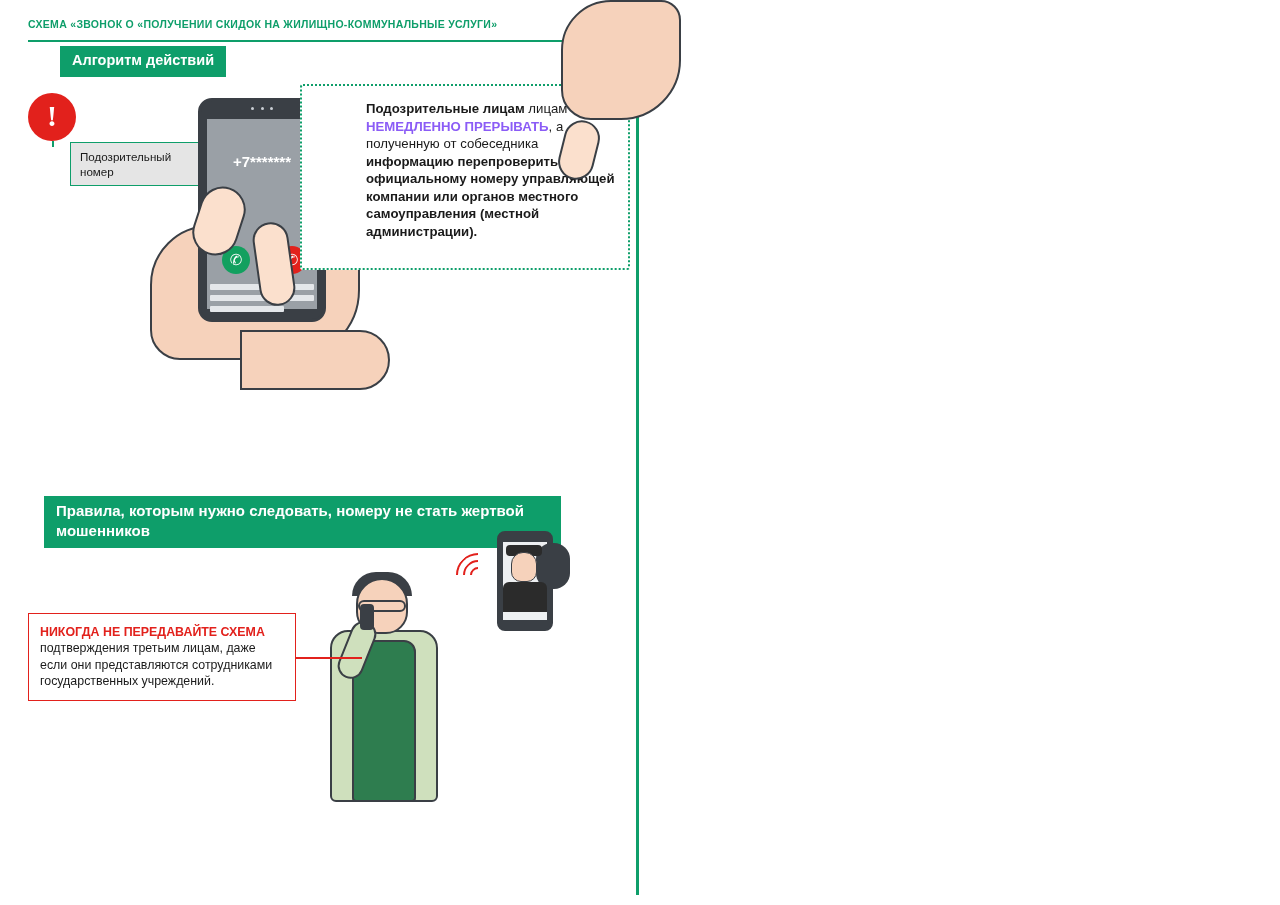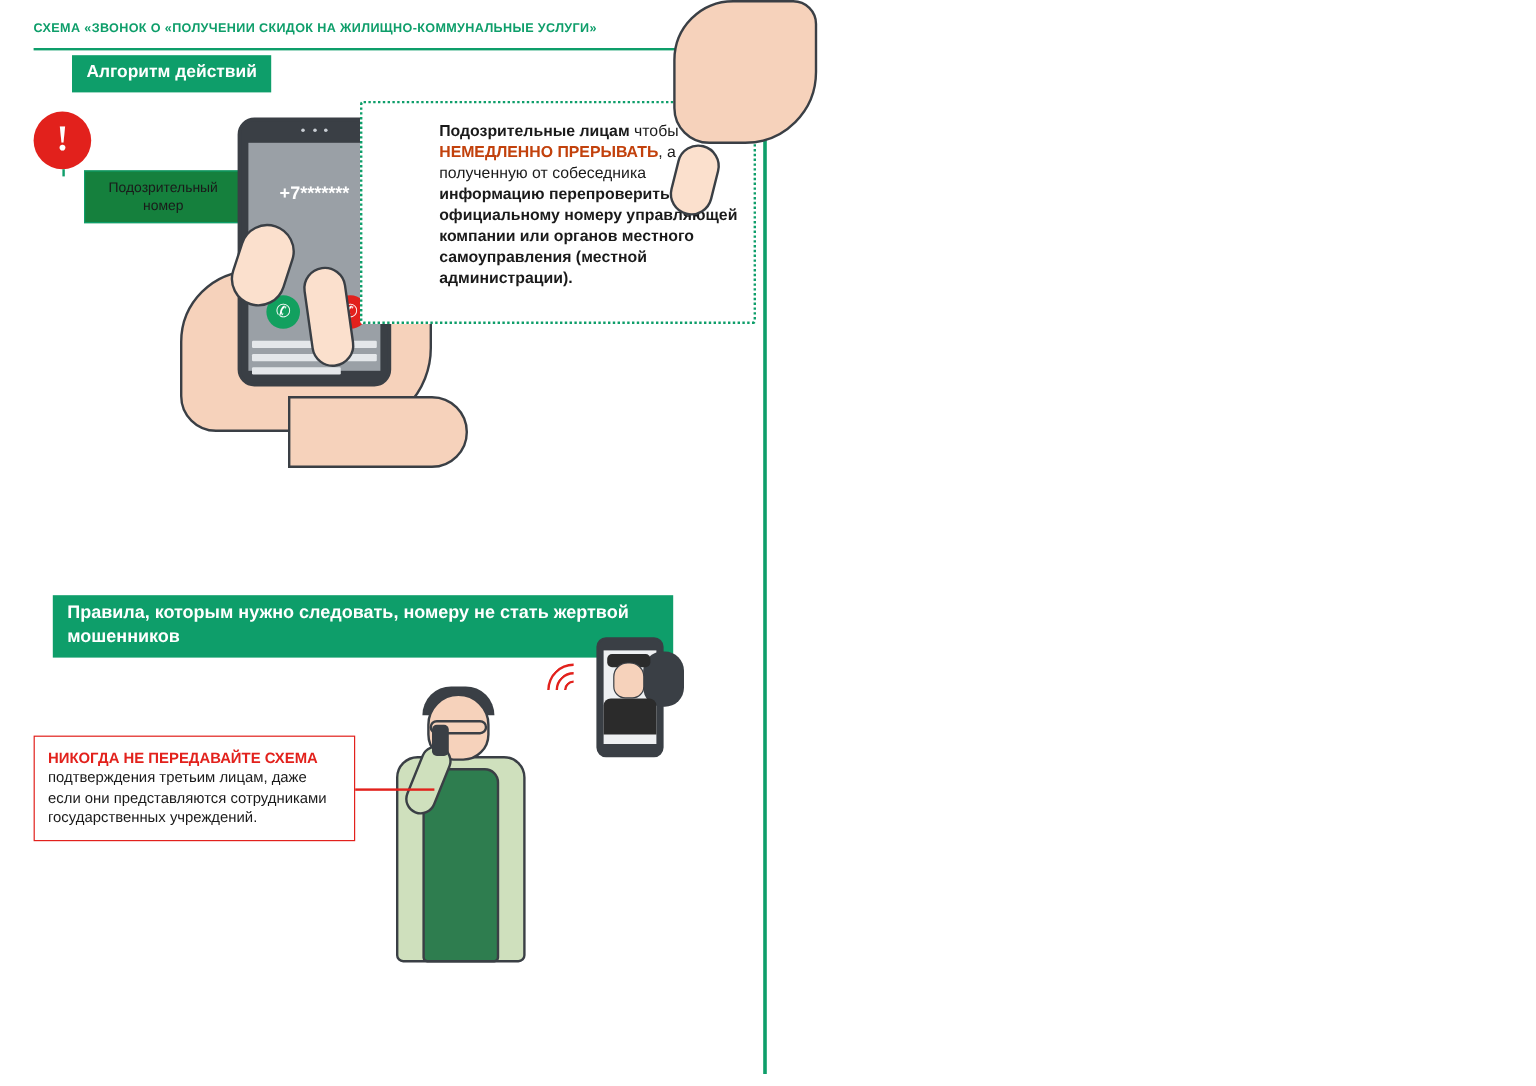--- a/index.html
+++ b/index.html
@@ -75,32 +75,31 @@
   #left-dotted { left: 300px; top: 84px; width: 330px; height: 186px; }
 
   .callout-text {
     position: absolute;
     font-size: 13.2px;
     line-height: 1.33;
     color: #1a1a1a;
   }
   #left-callout-text { left: 366px; top: 100px; width: 258px; }
   .b { font-weight: bold; }
-  .red { color: #c2410c; font-weight: bold; }
+  .red { color: #8b5cf6; font-weight: bold; }
 
   
   .label-box {
     position: absolute;
     border: 1.6px solid #0e9e6a;
-    background: #15803d;
+    background: #e5e5e5;
     font-size: 11.6px;
     line-height: 1.3;
     padding: 6px 9px;
     color: #1a1a1a;
-    text-align: center;
   }
   #susp-number { left: 70px; top: 142px; width: 132px; }
 
   
   .conn { position: absolute; background: #0e9e6a; }
 
   
   .excl {
     position: absolute;
     left: 28px; top: 93px;
@@ -294,21 +293,21 @@
         <div style="width:104px;"></div>
         <div style="width:74px;"></div>
     </div>
 
     <div class="hand" id="hand-thumb"></div>
     <div class="hand" id="hand-finger"></div>
 
     <div class="dotted-box" id="left-dotted"></div>
     <div class="callout-text" id="left-callout-text">
       <span class="b">Подозрительные лицам</span>
-      <span>чтобы </span><span class="red">НЕМЕДЛЕННО ПРЕРЫВАТЬ</span><span>, а полученную от собеседника </span><span class="b">информацию перепроверить по официальному номеру управляющей компании или органов местного самоуправления (местной администрации).</span>
+      <span>лицам </span><span class="red">НЕМЕДЛЕННО ПРЕРЫВАТЬ</span><span>, а полученную от собеседника </span><span class="b">информацию перепроверить по официальному номеру управляющей компании или органов местного самоуправления (местной администрации).</span>
     </div>
 
     <div class="green-bar" id="rules-bar">Правила, которым нужно следовать, номеру не стать жертвой мошенников</div>
 
     <div class="scene-phone">
       <div class="scene-phone-screen"></div>
     </div>
     <div class="scammer-shadow"></div>
     <div class="scammer-hat"></div>
     <div class="scammer-head"></div>

